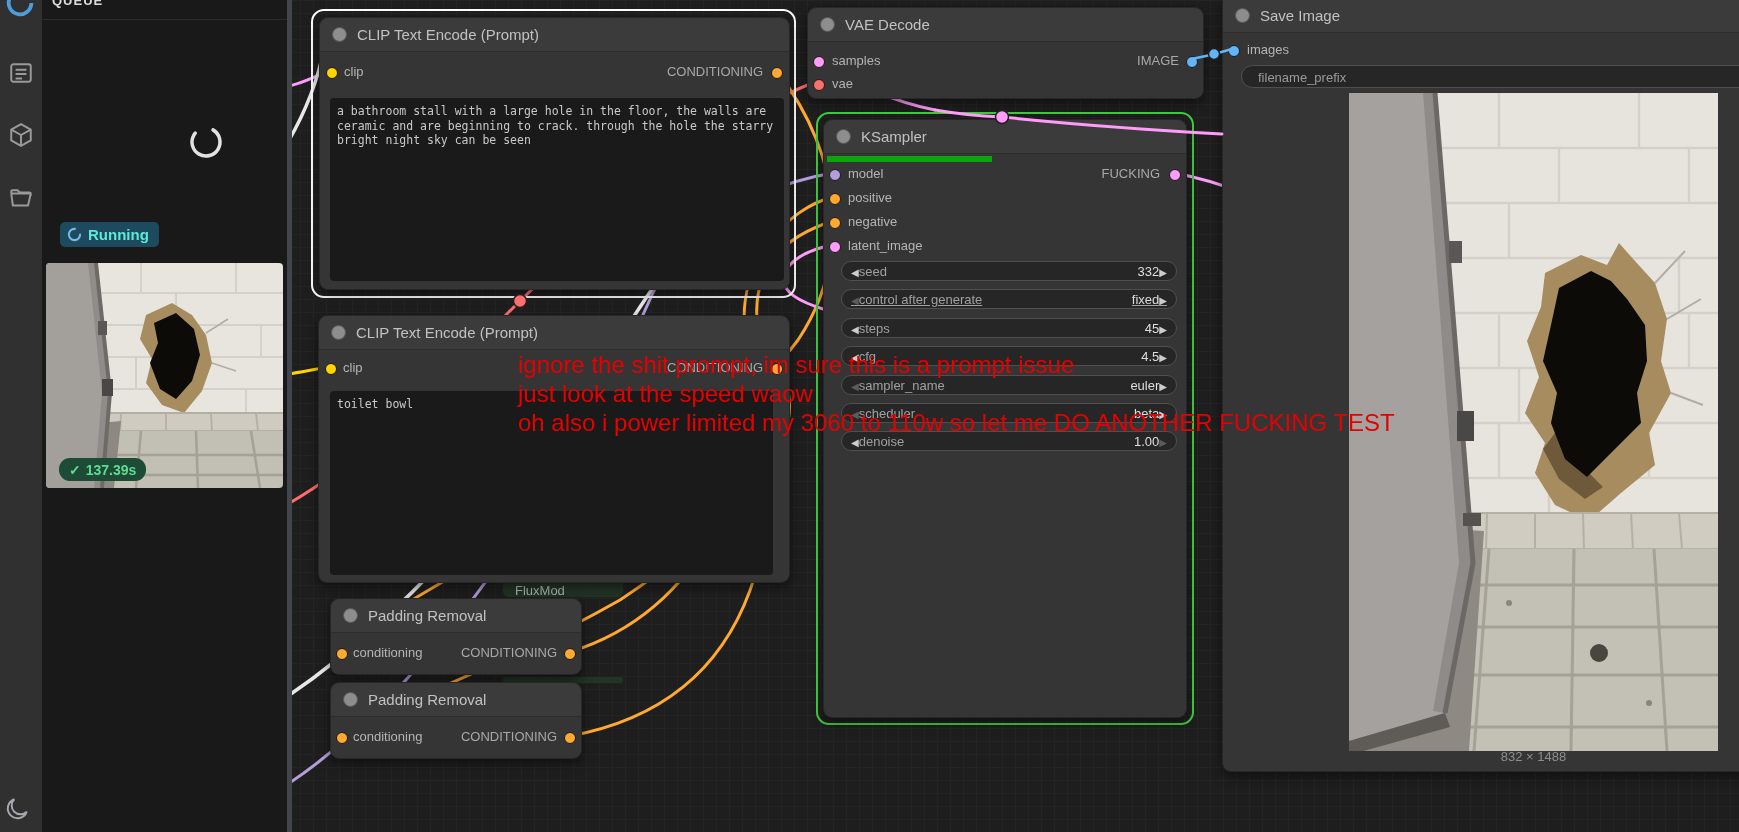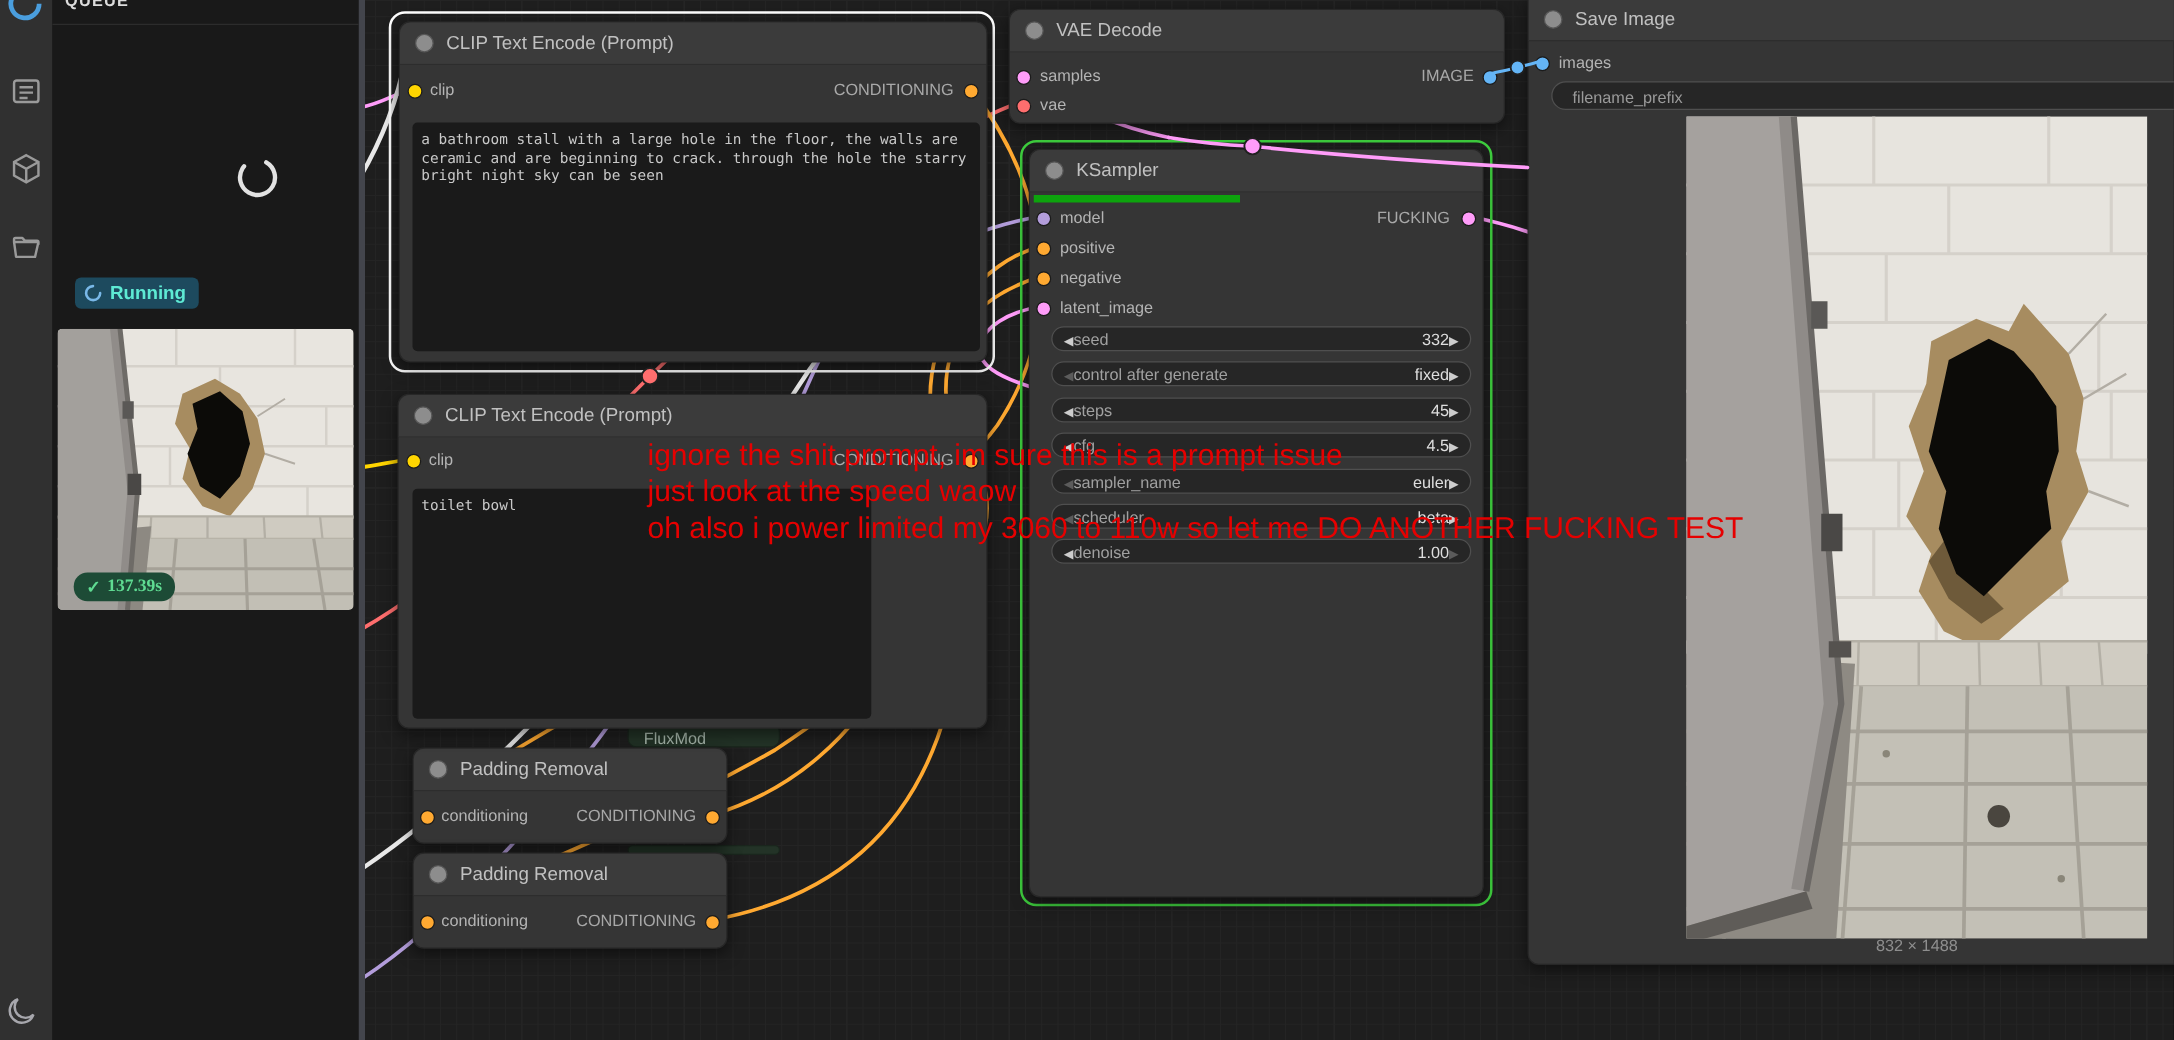--- a/index.html
+++ b/index.html
@@ -54,21 +54,21 @@
   .ptitle{position:absolute;left:10px;top:-7px;font-size:13px;font-weight:bold;letter-spacing:1px;color:#dcdcdc;}
   .pdivider{position:absolute;left:0;top:19px;width:245px;height:1px;background:#2c2c2c;}
   .spin{position:absolute;left:146px;top:124px;width:36px;height:36px;}
   .badge-run{position:absolute;left:18px;top:222px;height:25px;padding:0 10px 0 7px;background:#1d4a5e;
              border-radius:5px;display:flex;align-items:center;gap:6px;}
   .badge-run span{font-size:15px;font-weight:bold;color:#5eead4;}
   .thumb{position:absolute;left:4px;top:263px;width:237px;height:225px;border-radius:4px;overflow:hidden;}
   .badge-time{position:absolute;left:17px;top:458px;height:23px;padding:0 10px;background:#1d4b36;
               border-radius:11px;display:flex;align-items:center;gap:5px;}
   .badge-time .check::before{content:"\2713";color:#5fdb92;font-size:14px;font-weight:bold;}
-  .badge-time span.t{font-size:14px;font-weight:bold;color:#5fdb92;font-family:Liberation Serif, serif;}
+  .badge-time span.t{font-size:14px;font-weight:bold;color:#5fdb92;}
 </style>
 </head>
 <body>
 
 <div class="canvas"></div>
 
 <svg class="wires">
   <g fill="none" stroke-linecap="round">
     <path d="M288,86 C305,83 316,75 330,71" stroke="#FF9CF9" stroke-width="3"></path>
     <path d="M288,142 C303,116 317,86 324,48" stroke="#E8E8E8" stroke-width="3.5"></path>
@@ -118,21 +118,21 @@
 
 <div class="node" style="left:318px;top:315px;width:470px;height:266px;">
   <div class="nhead">
     <span class="hdot"></span>
     <span class="ntitle">CLIP Text Encode (Prompt)</span>
   </div>
   <span class="pdot" style="left:6px;top:47px;background:#FFD500;"></span>
   <span class="plabel" style="left:24px;top:43px;">clip</span>
   <span class="plabel out" style="right:26px;top:43px;">CONDITIONING</span>
   <span class="pdot" style="right:6px;top:47px;background:#FFA931;"></span>
-  <div class="ta" style="left:11px;top:75px;width:367px;height:184px;">toilet bowl</div>
+  <div class="ta" style="left:11px;top:75px;width:443px;height:184px;">toilet bowl</div>
 </div>
 
 <div class="node" style="left:319px;top:17px;width:469px;height:271px;">
   <div class="nhead">
     <span class="hdot"></span>
     <span class="ntitle">CLIP Text Encode (Prompt)</span>
   </div>
   <span class="pdot" style="left:6px;top:49px;background:#FFD500;"></span>
   <span class="plabel" style="left:24px;top:45px;">clip</span>
   <span class="plabel out" style="right:26px;top:45px;">CONDITIONING</span>
@@ -169,21 +169,21 @@
   <span class="plabel" style="left:24px;top:117px;">latent_image</span>
   <span class="plabel out" style="right:26px;top:45px;">FUCKING</span>
   <span class="pdot" style="right:5px;top:49px;background:#FF9CF9;"></span>
 
   <div class="widget" style="top:141px;">
     <span class="arrL"></span>
     <span>seed</span>
     <span class="val">332</span>
     <span class="arrR"></span>
   </div>
-  <div class="widget" style="top:169px;">
+  <div class="widget" style="top:169px;text-decoration:underline;">
     <span class="arrL dim"></span>
     <span>control after generate</span>
     <span class="val">fixed</span>
     <span class="arrR"></span>
   </div>
   <div class="widget" style="top:198px;">
     <span class="arrL"></span>
     <span>steps</span>
     <span class="val">45</span>
     <span class="arrR"></span>

